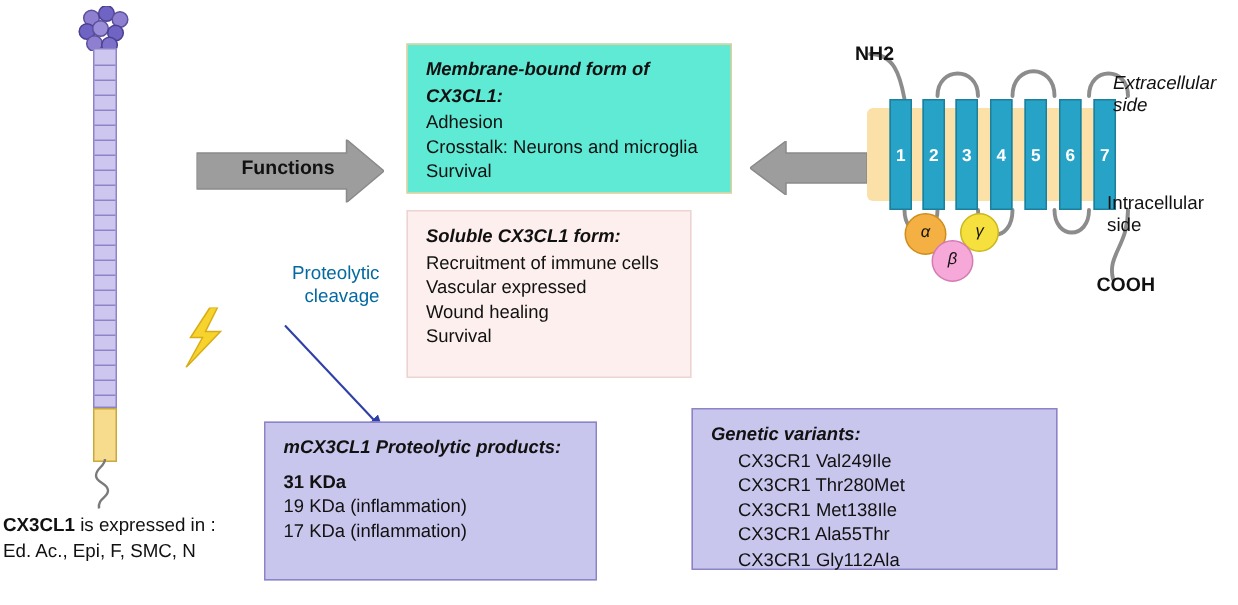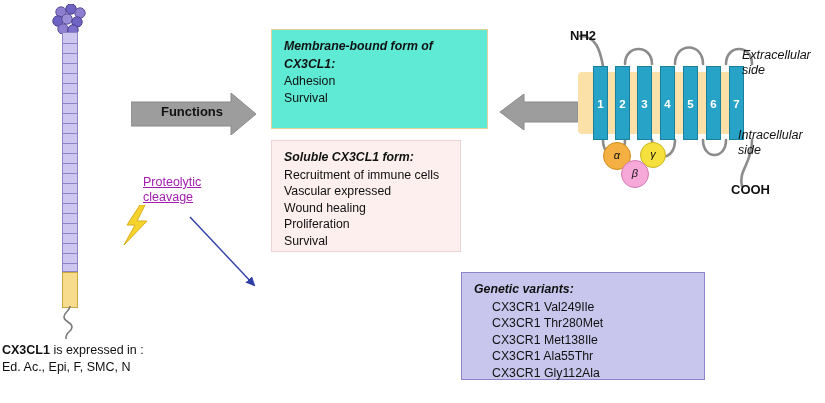--- a/index.html
+++ b/index.html
@@ -72,25 +72,24 @@
     text-align: center;
     font-size: 13px;
     font-weight: bold;
     color: #111;
   }
 
   
   .cleavage-label {
     left: 143px; top: 175px;
     width: 110px;
-    text-align: left;
+    text-align: right;
     font-size: 12.5px;
-    color: #a21caf;
+    color: #0369a1;
     line-height: 15px;
-    text-decoration: underline;
   }
   .bolt {
     left: 120px; top: 205px;
     width: 34px; height: 40px;
   }
   .blue-arrow {
     left: 188px; top: 215px;
     width: 90px; height: 80px;
   }
 
@@ -211,21 +210,20 @@
     font-size: 12.5px;
     font-style: italic;
     color: #111;
     line-height: 15px;
     margin-top: 12px;
   }
   .intracell {
     left: 738px; top: 128px;
     width: 84px;
     font-size: 12.5px;
-    font-style: italic;
     color: #111;
     line-height: 15px;
   }
   .receptor-caption {
     left: 578px; top: 202px;
     width: 240px;
     font-size: 12.5px;
     color: #111;
     line-height: 17px;
     text-align: center;
@@ -325,32 +323,38 @@
         </marker>
       </defs>
       <line x1="2" y1="2" x2="66" y2="70" stroke="#2f3fa8" stroke-width="1.4" marker-end="url(#bluehead)"></line>
     </svg>
   </div>
 
   <div class="abs box box-membrane">
     <div class="title">Membrane-bound form of</div>
     <div class="title">CX3CL1:</div>
     <div>Adhesion</div>
+    <div>Crosstalk: Neurons and microglia</div>
     <div>Survival</div>
   </div>
 
   <div class="abs box box-soluble">
     <div class="title">Soluble CX3CL1 form:</div>
     <div>Recruitment of immune cells</div>
     <div>Vascular expressed</div>
     <div>Wound healing</div>
-    <div>Proliferation</div>
     <div>Survival</div>
   </div>
 
+  <div class="abs box box-products">
+    <div class="title">mCX3CL1 Proteolytic products:</div>
+    <div class="kda-main">31 KDa</div>
+    <div>19 KDa (inflammation)</div>
+    <div>17 KDa (inflammation)</div>
+  </div>
 
   <div class="abs box box-variants">
     <div class="title">Genetic variants:</div>
     <div class="variant">CX3CR1 Val249Ile</div>
     <div class="variant">CX3CR1 Thr280Met</div>
     <div class="variant">CX3CR1 Met138Ile</div>
     <div class="variant">CX3CR1 Ala55Thr</div>
     <div class="variant">CX3CR1 Gly112Ala</div>
   </div>
 

